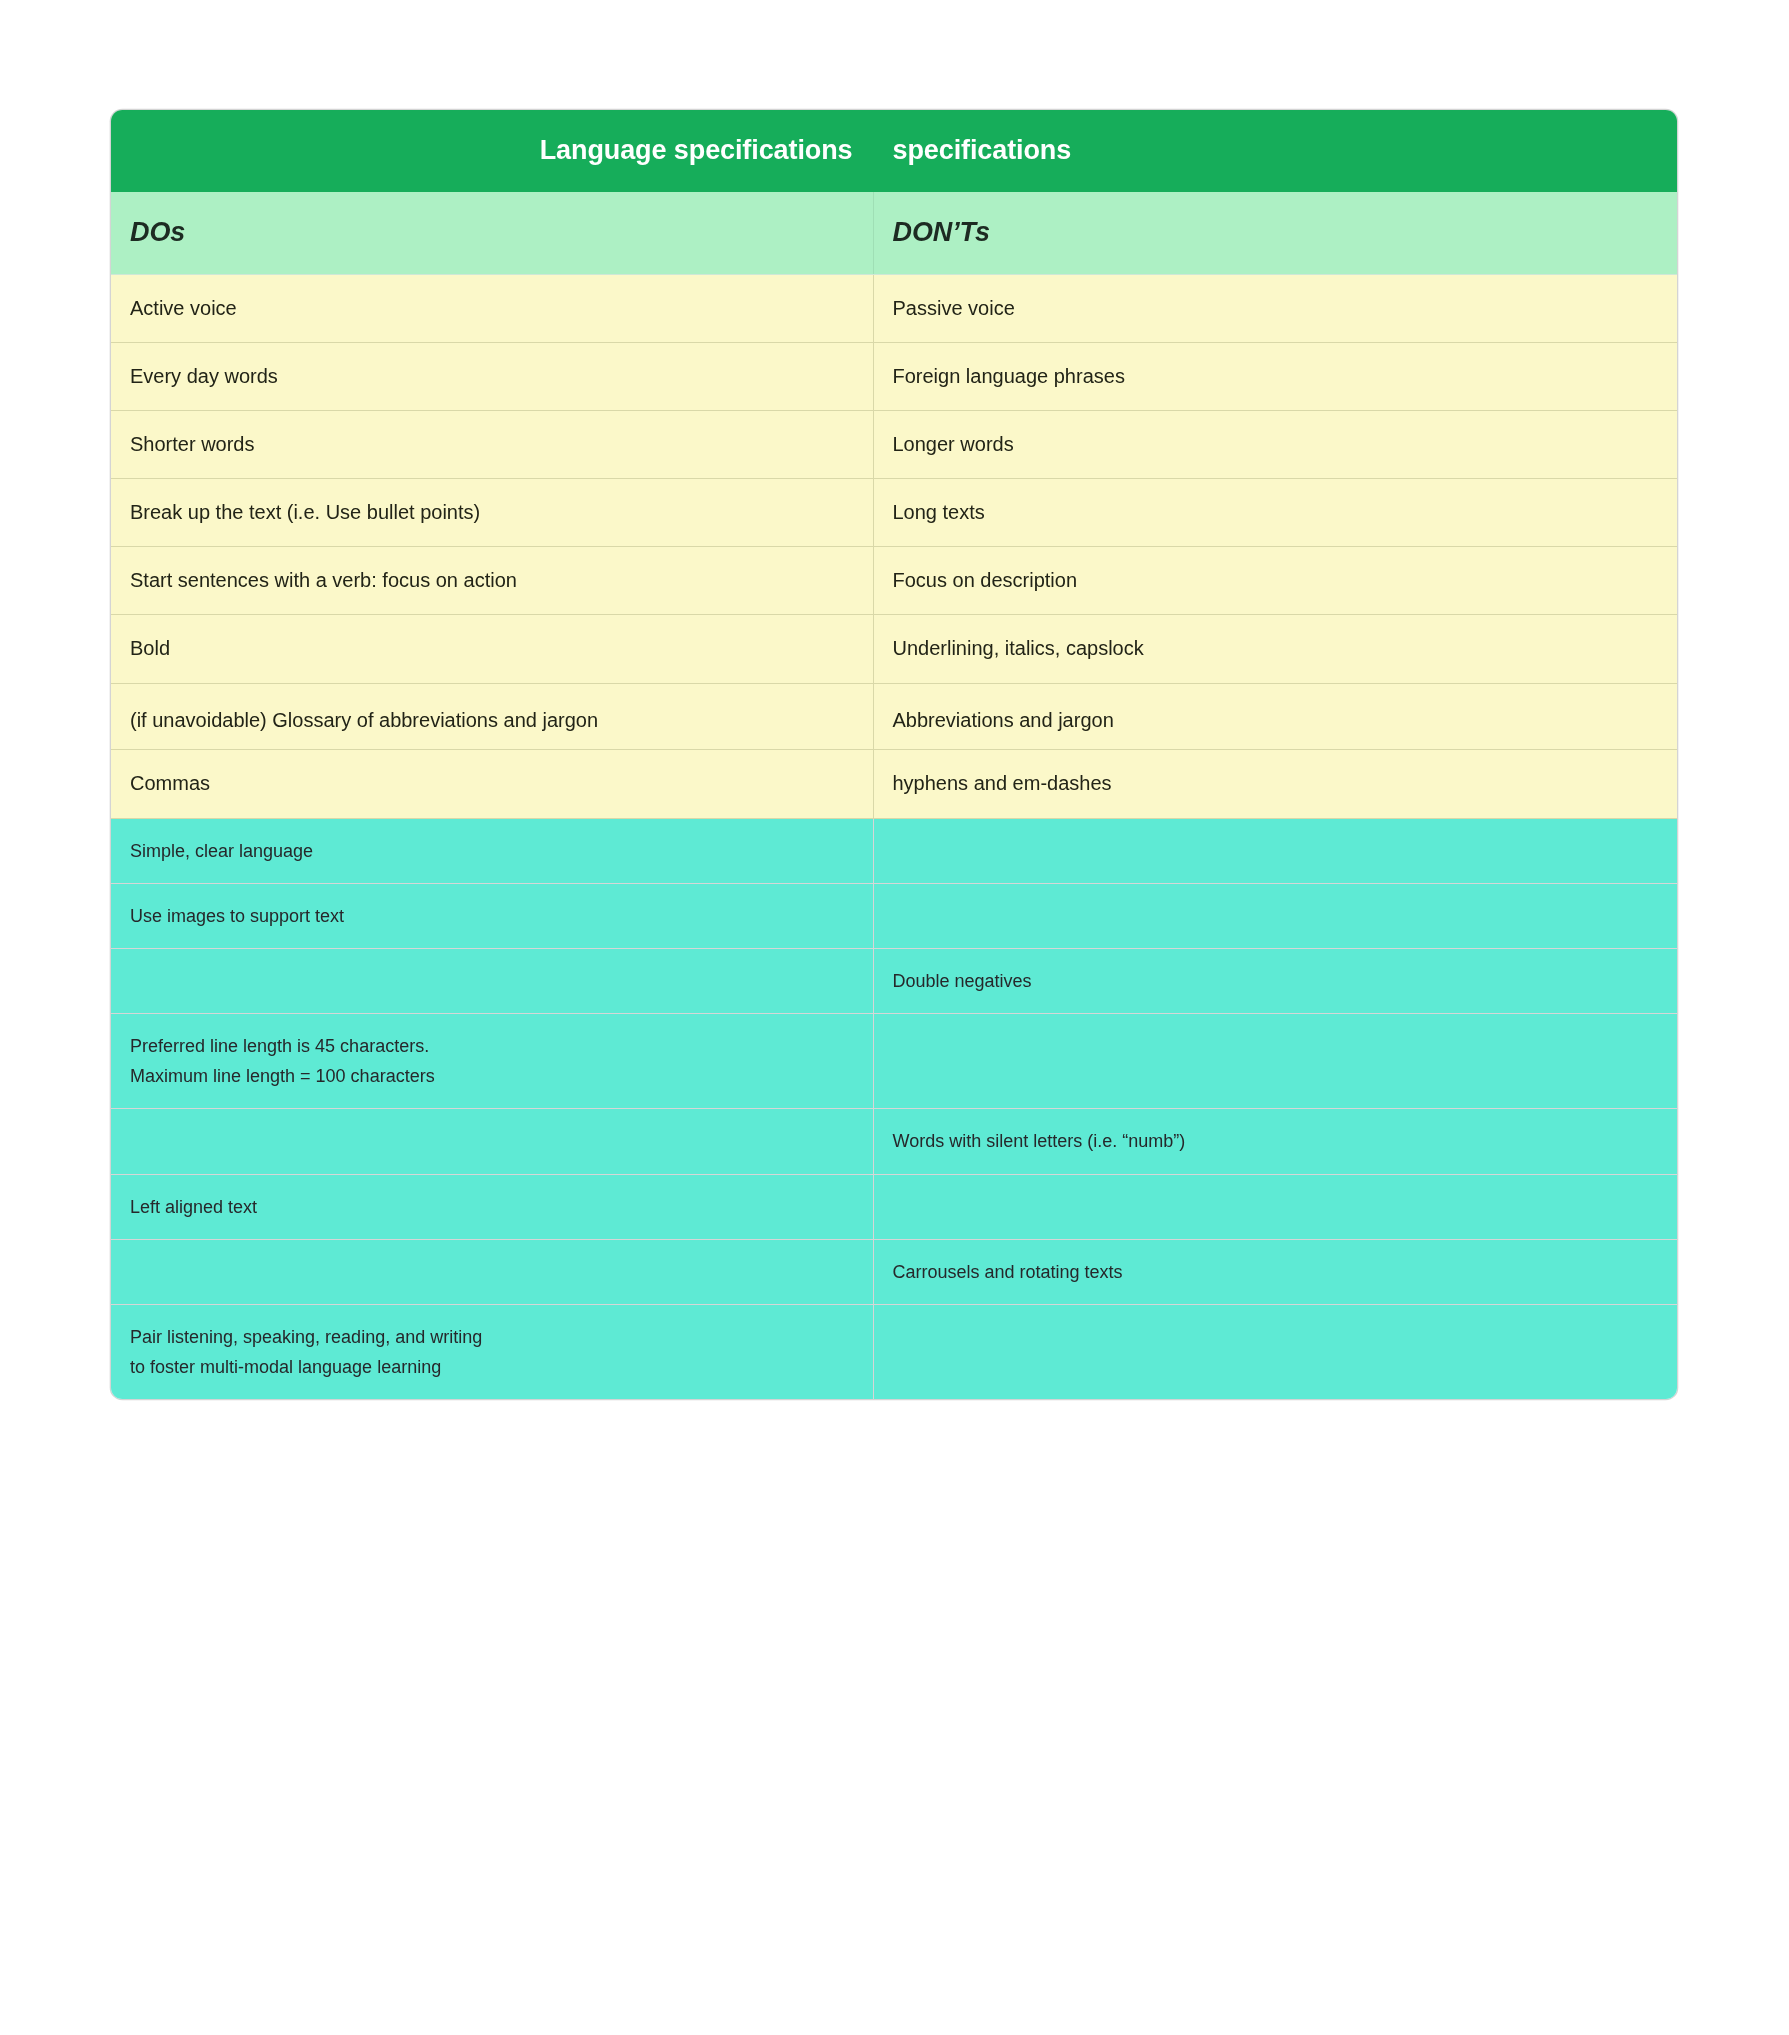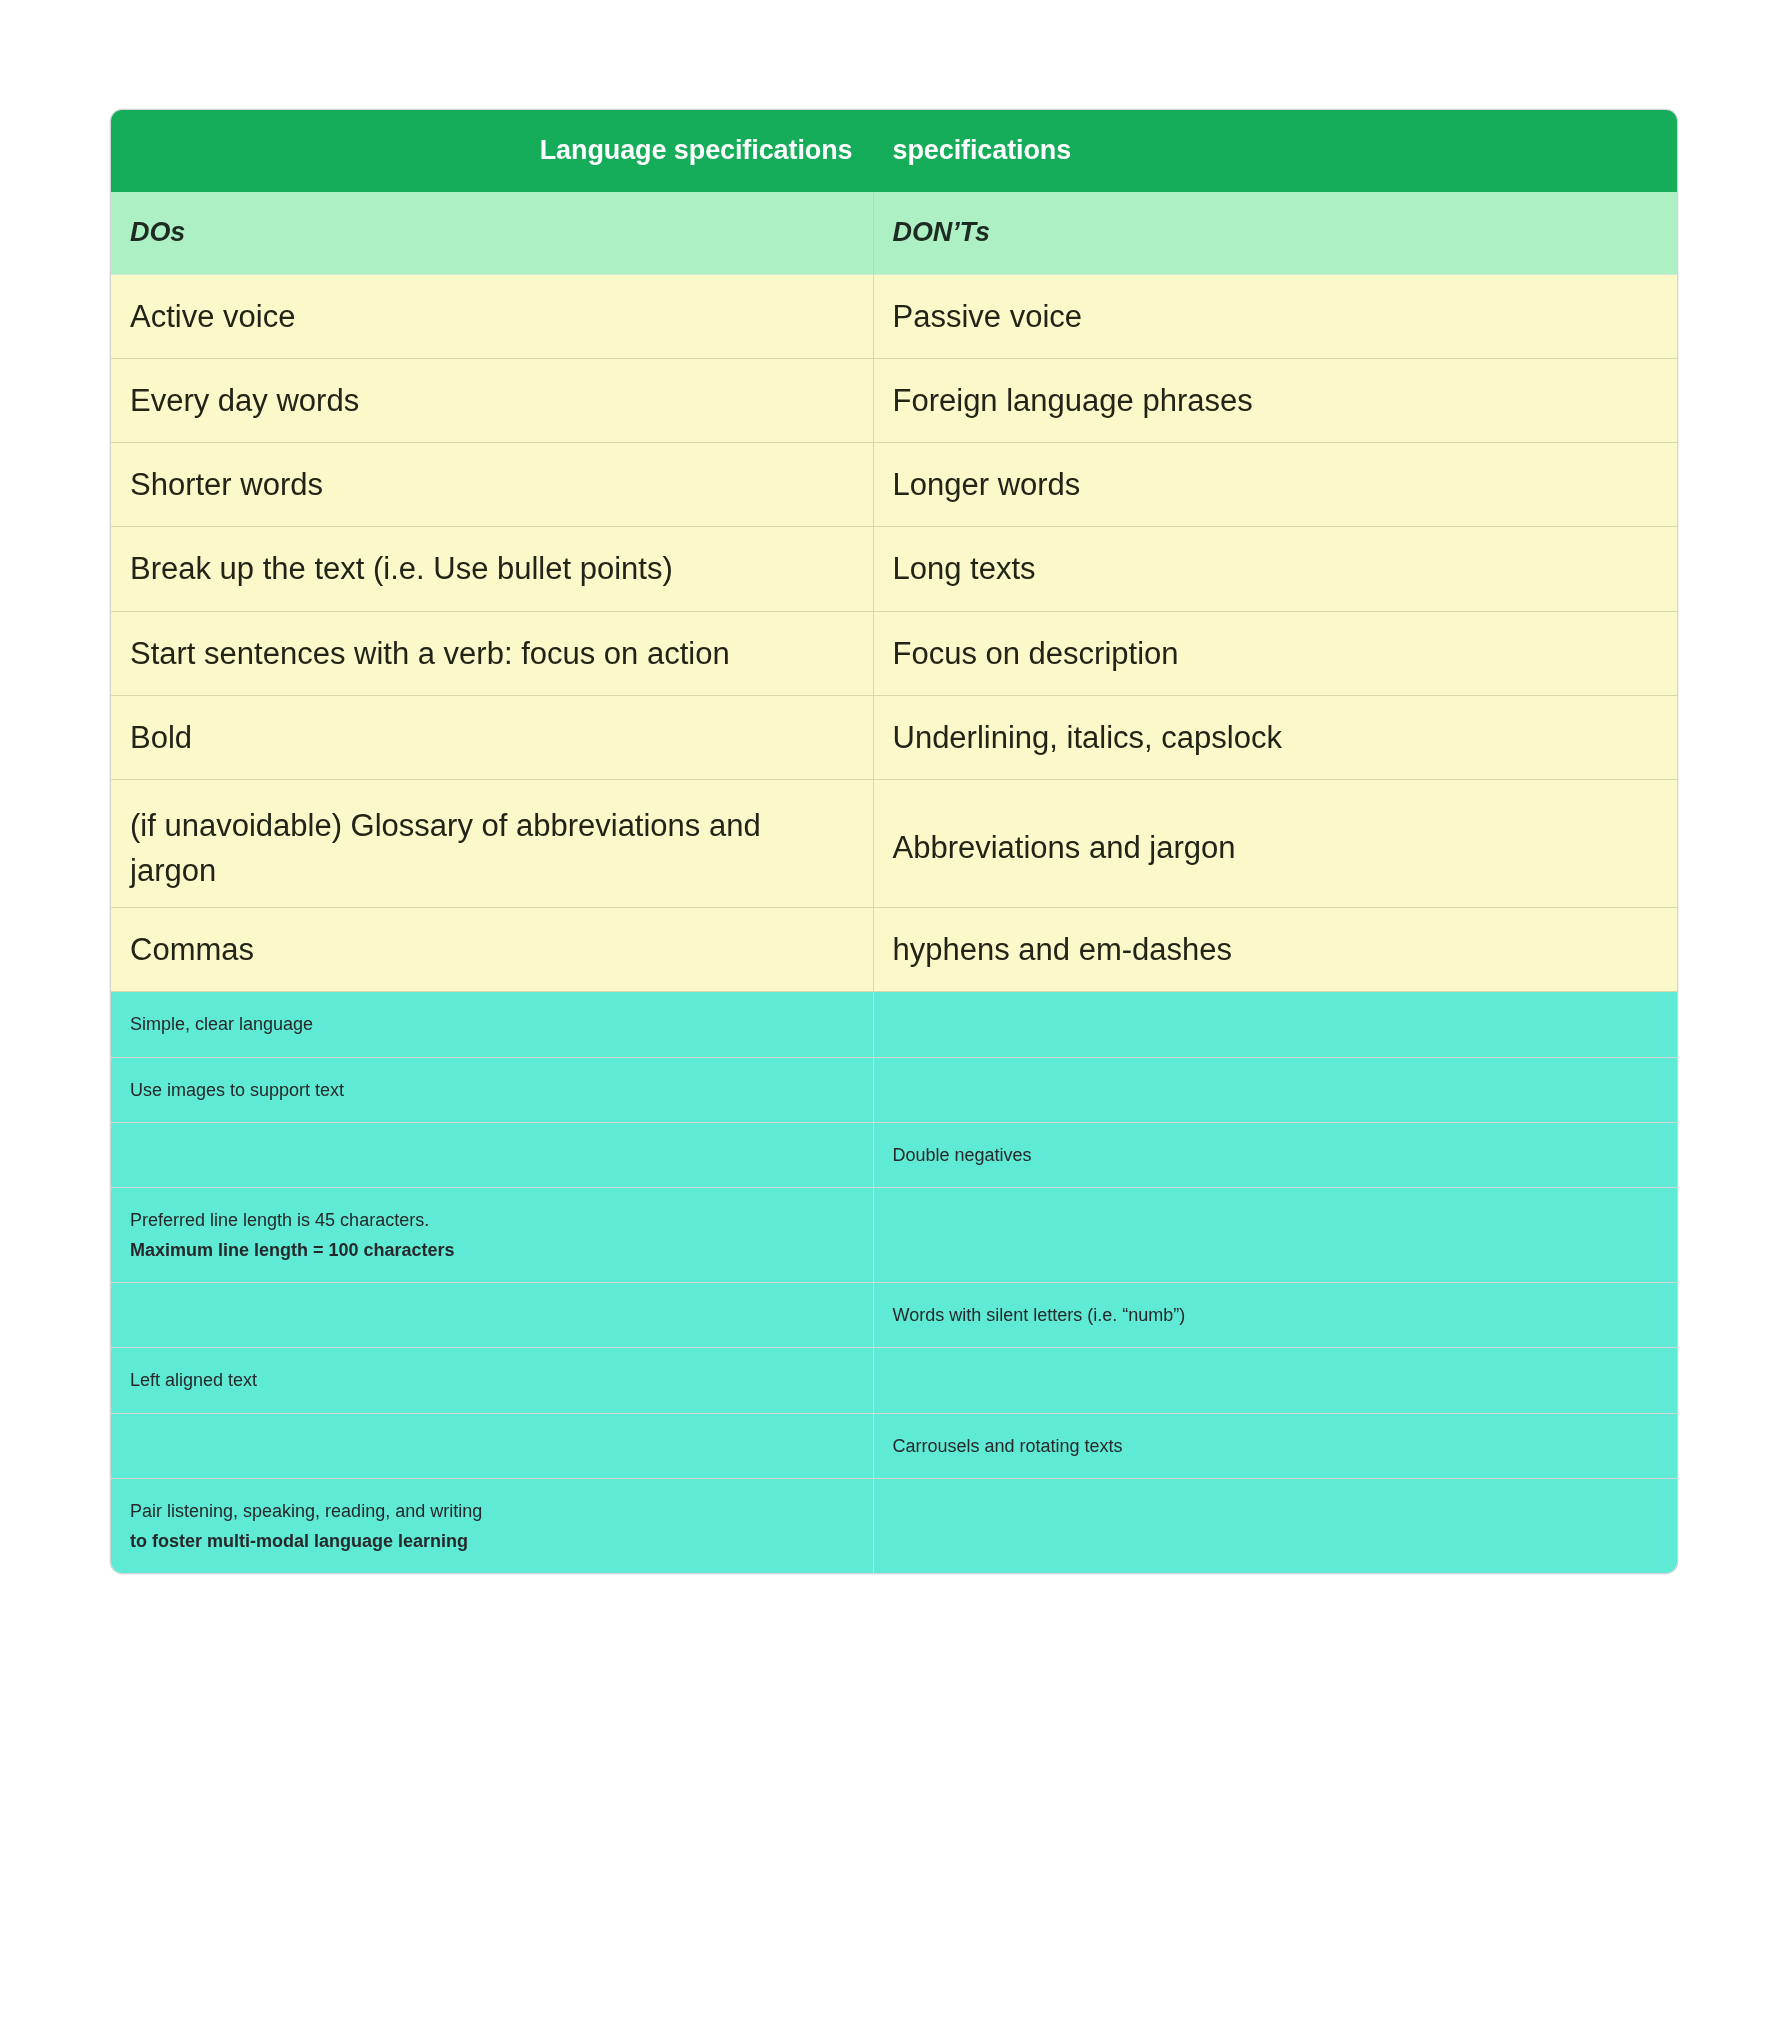--- a/index.html
+++ b/index.html
@@ -79,21 +79,21 @@
     box-sizing: border-box;
     border-bottom: 1.3px solid #cfe8d7;
     font-style: italic;
   }
   .sub-row td.right { border-left: 1.3px solid #9fdfb5; }
 
   
   tr.yellow td {
     background: #fbf8c9;
     color: #222417;
-    font-size: 31px;
+    font-size: 20px;
     font-weight: 400;
     line-height: 1.46;
     padding: 19px 19px 19px 19px;
     text-align: left;
     box-sizing: border-box;
     border-bottom: 1.3px solid #d9d8a8;
   }
   tr.yellow td.right { border-left: 1.3px solid #d9d8a8; }
   tr.yellow.tall td { padding-top: 22.5px; padding-bottom: 14px; }
 
@@ -106,21 +106,21 @@
     line-height: 1.46;
     padding: 19px 19px 19px 19px;
     text-align: left;
     box-sizing: border-box;
     border-bottom: 1.3px solid #d6d6d6;
   }
   tr.white td.right { border-left: 1.3px solid #d6d6d6; }
   tr.white.last td { border-bottom: none; }
 
   .cell-line { display: block; }
-  .cell-line + .cell-line { margin-top: 3.5px; font-weight: bold; }
+  .cell-line + .cell-line { margin-top: 3.5px; }
 </style>
 </head>
 <body>
 
 <div class="page">
   <div class="table-wrap">
     <table class="spec-table">
       <colgroup>
           <col class="c1">
           <col class="c2">

